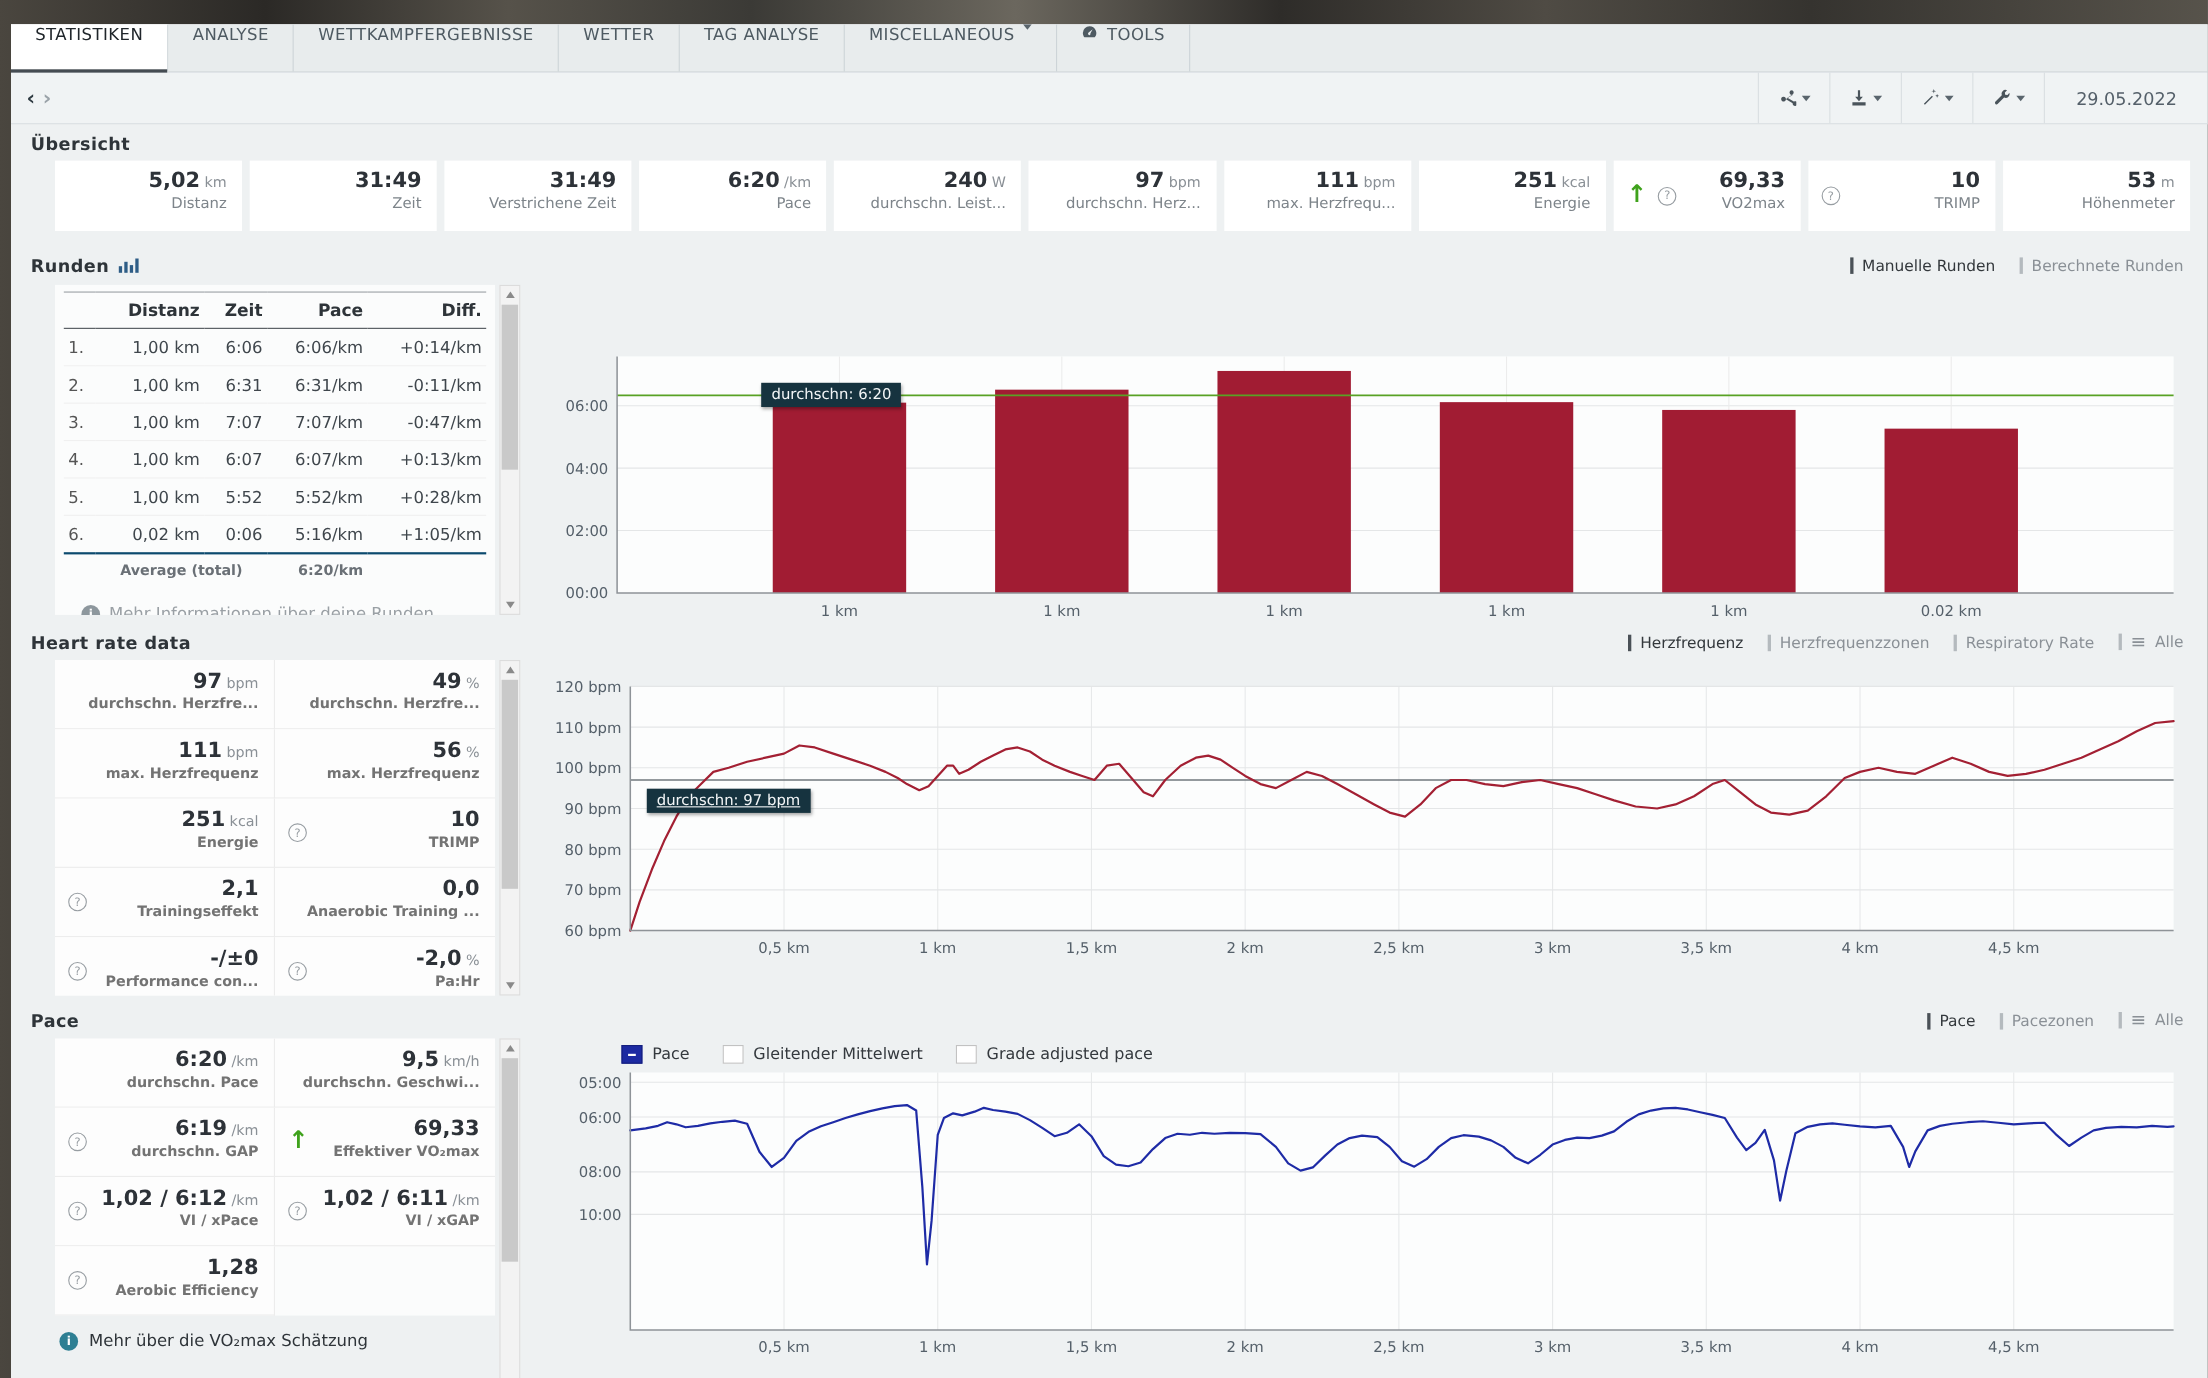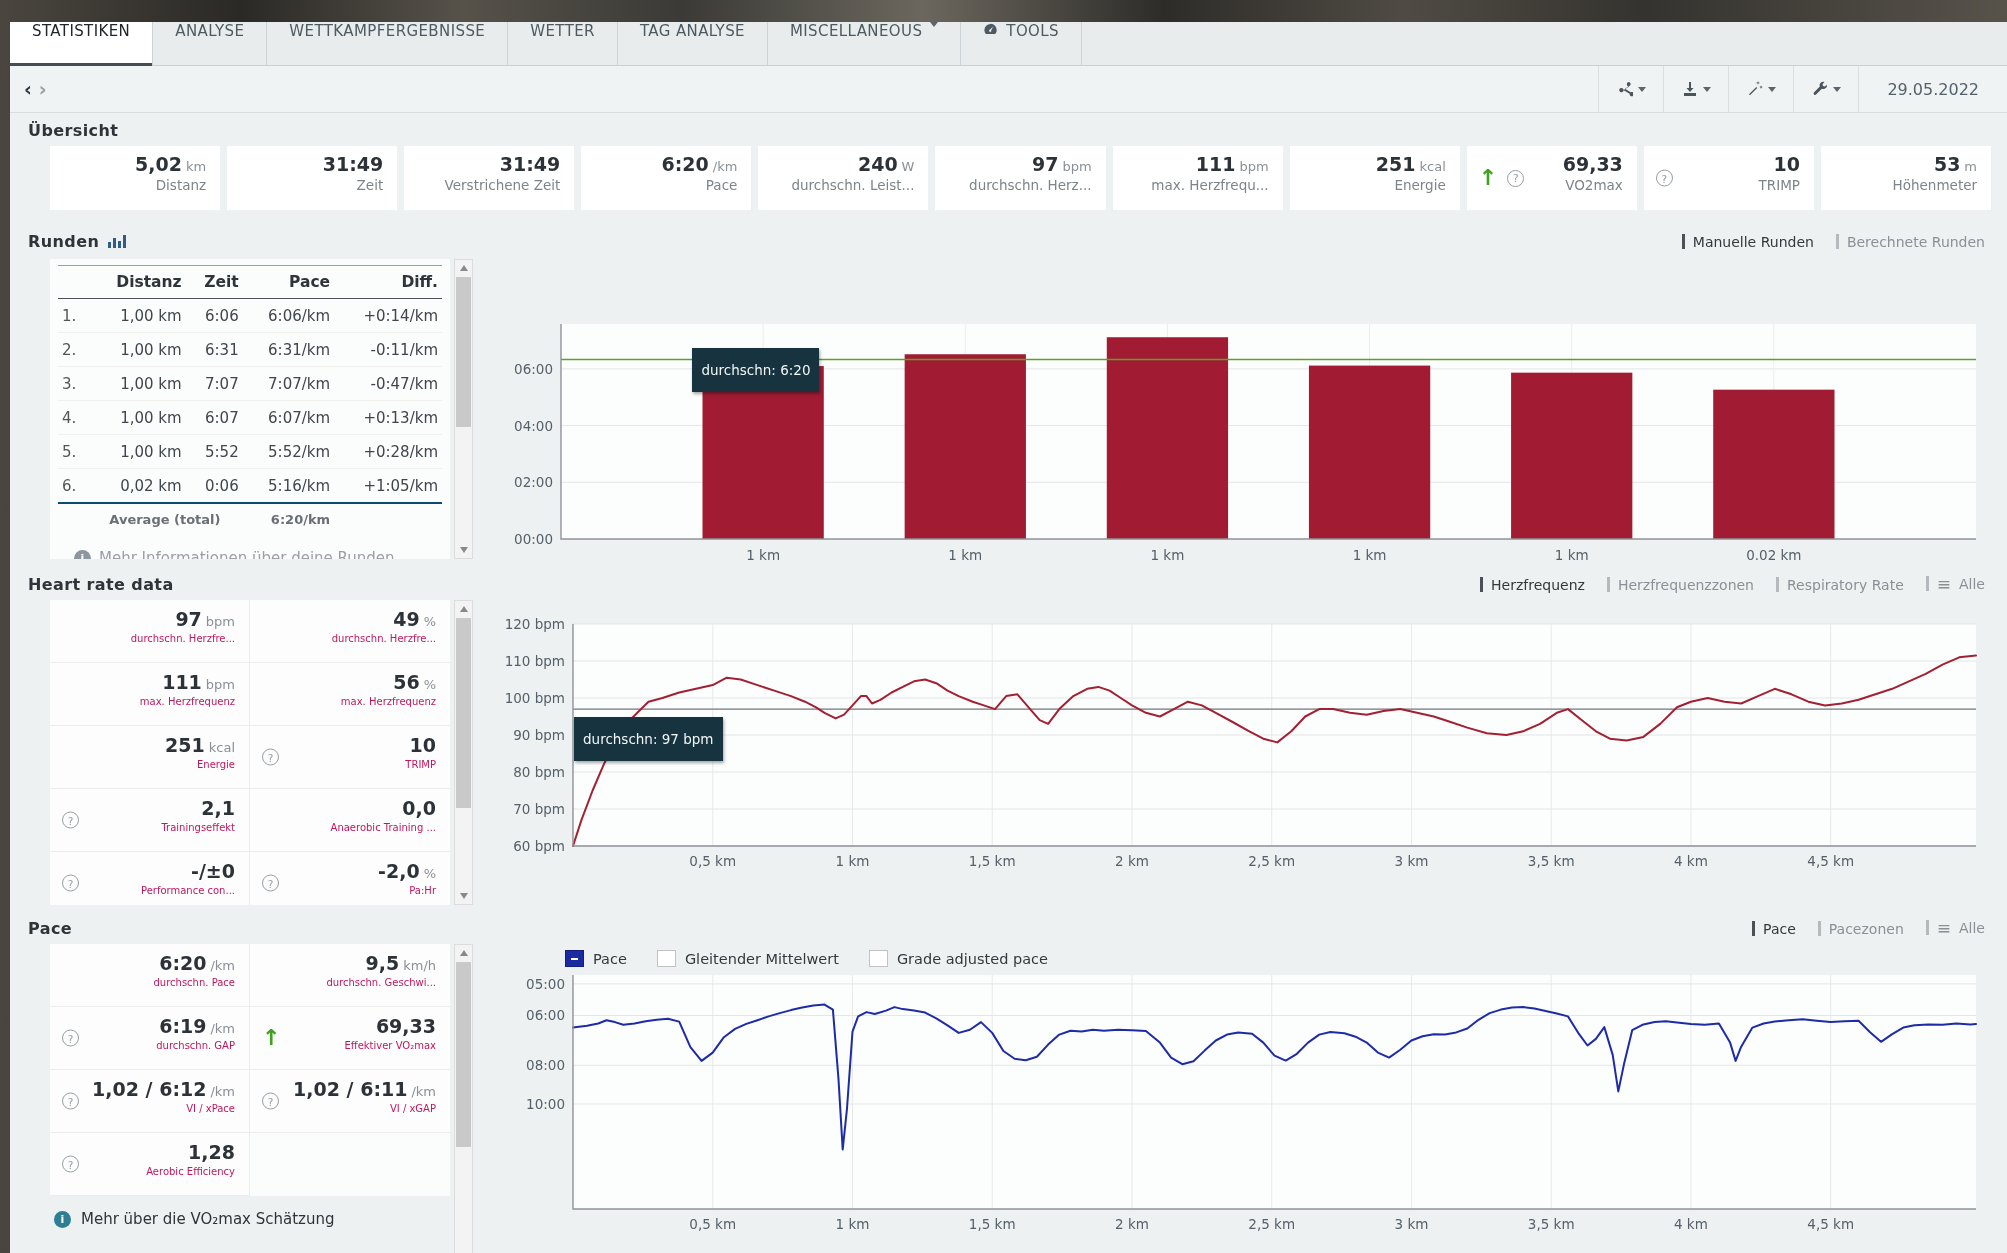--- a/index.html
+++ b/index.html
@@ -75,26 +75,26 @@
   .vthumb{position:absolute;left:1px;right:1px;background:#c9c9c9;cursor:grab;}
 
   
   .hp-body{display:flex;margin:2px 16px 6px 40px;flex:none;}
   .hp-left{width:400px;overflow:hidden;position:relative;flex:none;}
   .hp-grid{display:grid;grid-template-columns:1fr 1fr;background:#fbfcfc;}
   .hp-cell{background:#fdfdfd;border-bottom:1px solid #ececec;padding:8px 14px 9px;text-align:right;position:relative;min-height:45px;}
   .hp-cell.colL{border-right:1px solid #ececec;}
   .hp-cell.empty{background:transparent;border:none;}
   .hp-cell .stat-value{font-size:19px;}
-  .hp-cell .stat-label{font-size:10px;color:#be185d;margin-top:3px;}
+  .hp-cell .stat-label{font-size:13px;color:#737373;margin-top:3px;font-weight:bold;}
   .hp-footer{display:flex;align-items:center;gap:10px;padding:14px 6px 6px 4px;font-size:15px;color:#2e3439;cursor:pointer;}
 
   
   .chart-wrap{flex:1;position:relative;margin-left:30px;margin-right:4px;}
-  .tip{position:absolute;background:#16333f;color:#f3f6f7;font-size:13.5px;padding:14px 9px;white-space:nowrap;
+  .tip{position:absolute;background:#16333f;color:#f3f6f7;font-size:13.5px;padding:3px 9px;white-space:nowrap;
        box-shadow:1px 2px 3px rgba(0,0,0,.35);z-index:3;}
   .legend{display:flex;gap:30px;align-items:center;margin:6px 0 2px 62px;font-size:14.5px;color:#34393e;}
   .lg-item{display:flex;align-items:center;gap:9px;cursor:pointer;}
   .lg-box{width:17px;height:15px;border:1px solid #c2c2c2;background:#fff;display:inline-flex;align-items:center;justify-content:center;}
   .lg-box.on{background:#1c2aa2;border-color:#141f7d;}
   .lg-box.on i{display:block;width:7px;height:2px;background:#fff;}
   svg text{font-family:"DejaVu Sans",sans-serif;}
 </style>
 </head>
 <body>
@@ -471,21 +471,21 @@
           <text x="62" y="140" text-anchor="end" font-size="13.5" fill="#55606a">90 bpm</text>
           <line x1="70" x2="1473" y1="98" y2="98" stroke="#e4e6e7" stroke-width="1"></line>
           <text x="62" y="103" text-anchor="end" font-size="13.5" fill="#55606a">100 bpm</text>
           <line x1="70" x2="1473" y1="61" y2="61" stroke="#e4e6e7" stroke-width="1"></line>
           <text x="62" y="66" text-anchor="end" font-size="13.5" fill="#55606a">110 bpm</text>
           <line x1="70" x2="1473" y1="24" y2="24" stroke="#e4e6e7" stroke-width="1"></line>
           <text x="62" y="29" text-anchor="end" font-size="13.5" fill="#55606a">120 bpm</text>
           <line x1="70" x2="1473" y1="109.1" y2="109.1" stroke="#71777c" stroke-width="1.3"></line>
           <path d="M70.0 246.0L78.4 220.1L89.6 190.5L100.7 164.6L111.9 142.4L123.1 123.9L134.3 112.8L145.5 101.7L159.4 98.0L176.2 92.5L193.0 88.8L209.7 85.1L223.7 77.7L237.7 79.5L254.5 85.1L271.2 90.6L288.0 96.1L302.0 101.7L313.1 107.3L321.5 112.8L332.7 118.4L341.1 114.7L349.5 105.4L357.9 96.1L363.5 96.1L369.0 103.5L377.4 99.8L388.6 92.5L399.8 86.9L411.0 81.3L422.1 79.5L433.3 83.2L444.5 90.6L455.7 96.1L469.7 101.7L480.8 105.4L492.0 109.1L503.2 96.1L514.4 94.3L525.6 107.3L536.7 120.2L545.1 123.9L556.3 109.1L570.3 96.1L584.2 88.8L595.4 86.9L606.6 90.6L617.8 98.0L629.0 105.4L642.9 112.8L656.9 116.5L670.9 109.1L684.9 101.7L698.8 105.4L712.8 112.8L729.6 122.0L746.3 131.3L760.3 138.7L774.3 142.4L788.3 131.3L802.2 116.5L816.2 109.1L830.2 109.1L847.0 112.8L863.7 114.7L880.5 111.0L897.3 109.1L914.0 112.8L930.8 116.5L947.6 122.0L964.3 127.6L983.9 133.2L1003.5 135.0L1020.2 131.3L1037.0 123.9L1053.8 112.8L1065.0 109.1L1078.9 120.2L1092.9 131.3L1106.9 138.7L1123.6 140.6L1140.4 136.9L1157.2 123.9L1174.0 107.3L1187.9 101.7L1204.7 98.0L1221.5 101.7L1238.2 103.5L1255.0 96.1L1271.8 88.8L1288.5 94.3L1305.3 101.7L1322.1 105.4L1338.8 103.5L1355.6 99.8L1372.4 94.3L1389.2 88.8L1405.9 81.3L1422.7 73.9L1439.5 64.7L1456.2 57.3L1473.0 55.5" stroke="#a32033" stroke-width="2" fill="none" stroke-linejoin="round" stroke-linecap="round"></path>
           <path d="M70 24 V246 H1473" stroke="#8e9398" stroke-width="1.4" fill="none"></path>
-        </svg><div class="tip" style="left: 71px; top: 117.1px;">durchschn: 97 bpm</div></div>
+        </svg><div class="tip" style="left: 85px; top: 117.1px; text-decoration: underline;">durchschn: 97 bpm</div></div>
   </div>
 
   <div class="section-head">
     <h2>Pace</h2>
     <div class="head-links" id="pace-links">
         <span class="hlink active">
           <span class="bar"></span>
           <span>Pace</span>
         </span>
         <span class="hlink">

